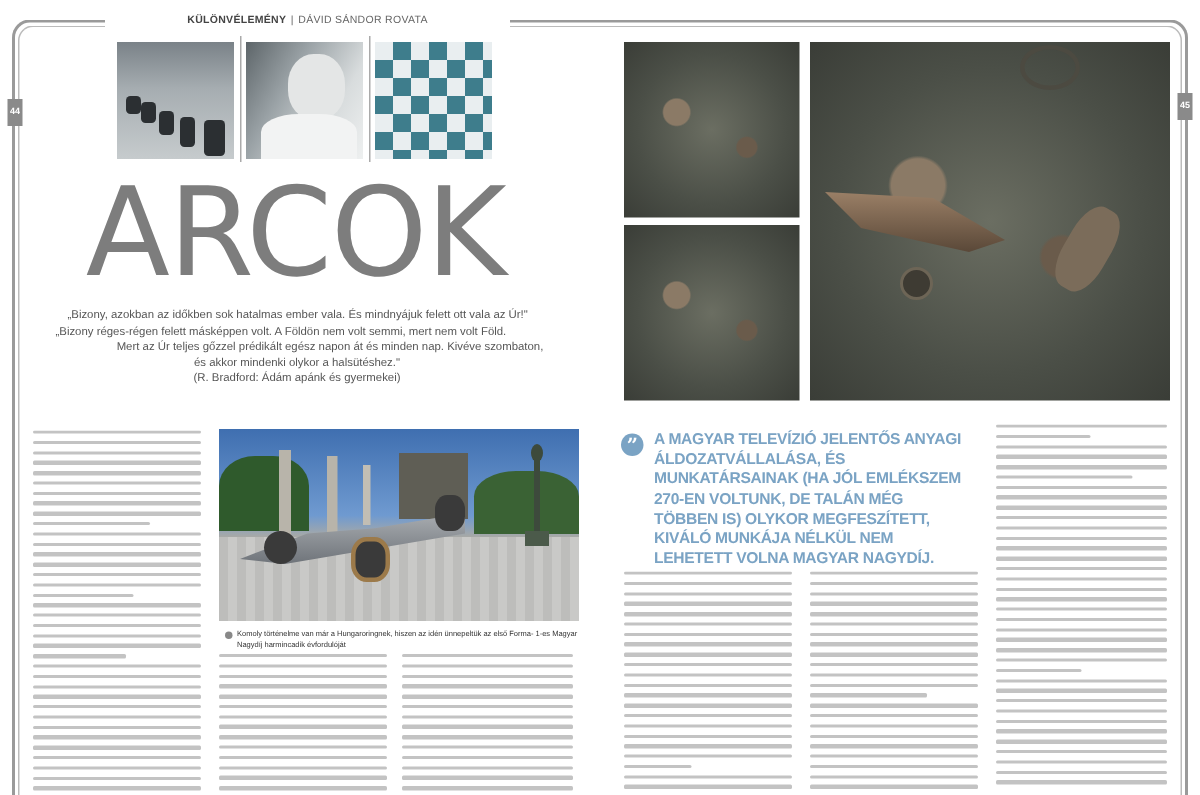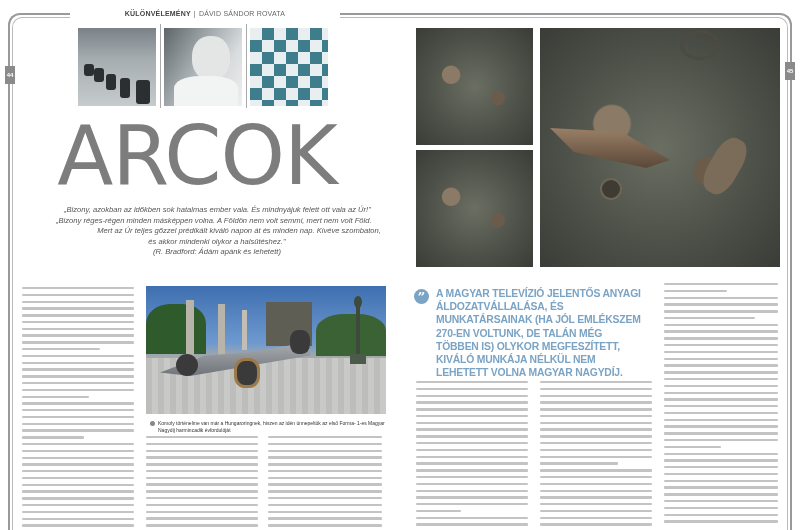--- a/index.html
+++ b/index.html
@@ -50,22 +50,22 @@
     .car-row { position: absolute; bottom: 4px; width: 10px; height: 18px; background: #2b2f32; border-radius: 3px; }
 
     
     .title {
       position: absolute; left: 42px; top: 112px; width: 310px; text-align: center;
       font-size: 82px; line-height: 88px; color: #7d7d7d; font-weight: 400; letter-spacing: -1px;
       font-family: "DejaVu Sans", sans-serif;
     }
 
     .epigraph {
-      position: absolute; left: 52px; top: 205px; width: 330px; text-align: center;
-      font-size: 7.6px; line-height: 10.6px; color: #555; font-style: italic;
+      position: absolute; left: 33px; top: 205px; width: 330px; text-align: center;
+      font-size: 7.6px; line-height: 10.6px; color: #555;
     }
     .epigraph .l0, .epigraph .l1 { display: block; }
     .epigraph .l0 { text-align: left; padding-left: 12px; }
     .epigraph .l1 { text-align: left; padding-left: 4px; }
 
     
     .col { position: absolute; overflow: hidden; }
     .line { height: 2.4px; background: #b8b8b8; margin-bottom: 4.4px; border-radius: 1px; opacity: .85; }
 
     
@@ -129,24 +129,24 @@
   <div style="position:absolute;left:28px;top:8px;width:38px;height:44px;border-radius:45%;background:#e4e6e6;"></div>
   <div style="position:absolute;left:10px;top:48px;width:64px;height:30px;border-radius:40% 40% 0 0;background:#f2f3f3;"></div>
 </div>
 <div class="thumb-sep" style="left:246px"></div>
 <div class="thumb t3"></div>
 
 <div class="title">ARCOK</div>
 
 <div class="epigraph">
   <span class="l0">„Bizony, azokban az időkben sok hatalmas ember vala. És mindnyájuk felett ott vala az Úr!"</span>
-  <span class="l1">„Bizony réges-régen minden másképpen volna.  A Földön nem volt semmi, mert nem volt Föld.</span>
-  <span style="display:block;padding-left:44px">Mert az Úr teljes gőzzel prédikált kiváló napon át és minden nap. Kivéve szombaton,</span>
+  <span class="l1">„Bizony réges-régen felett másképpen volt.  A Földön nem volt semmi, mert nem volt Föld.</span>
+  <span style="display:block;padding-left:44px">Mert az Úr teljes gőzzel prédikált egész napon át és minden nap. Kivéve szombaton,</span>
   <span style="display:block">és akkor mindenki olykor a halsütéshez."</span>
-  <span style="display:block">(R. Bradford: Ádám apánk és lehetett)</span>
+  <span style="display:block">(R. Bradford: Ádám apánk és gyermekei)</span>
 </div>
 
 <div class="col" style="left:22px;top:287px;width:112px;height:243px;">
   <div class="line"></div>
     <div class="line"></div>
     <div class="line"></div>
     <div class="line"></div>
   <div class="line"></div>
     <div class="line"></div>
     <div class="line"></div>

